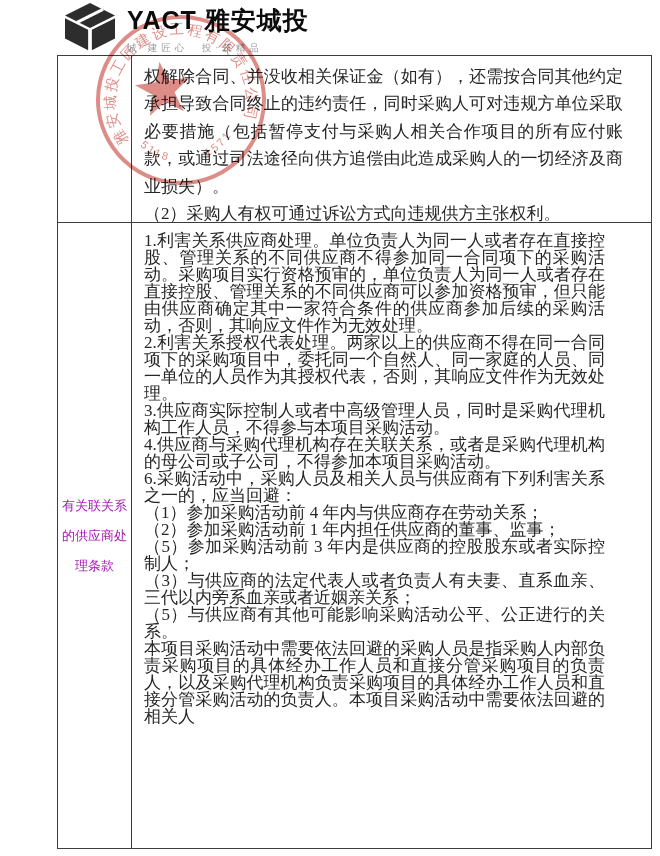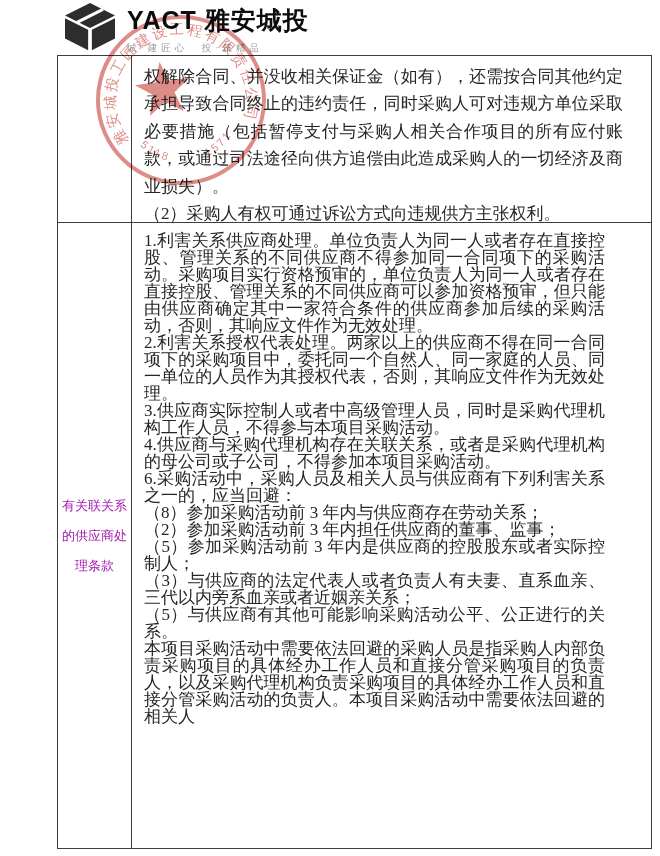--- a/index.html
+++ b/index.html
@@ -98,22 +98,22 @@
     </div>
 
     <div class="trow row2">
       <div class="cell-label">有关联关系的供应商处理条款</div>
       <div class="cell-content">
         <p>1.利害关系供应商处理。单位负责人为同一人或者存在直接控股、管理关系的不同供应商不得参加同一合同项下的采购活动。采购项目实行资格预审的，单位负责人为同一人或者存在直接控股、管理关系的不同供应商可以参加资格预审，但只能由供应商确定其中一家符合条件的供应商参加后续的采购活动，否则，其响应文件作为无效处理。</p>
         <p>2.利害关系授权代表处理。两家以上的供应商不得在同一合同项下的采购项目中，委托同一个自然人、同一家庭的人员、同一单位的人员作为其授权代表，否则，其响应文件作为无效处理。</p>
         <p>3.供应商实际控制人或者中高级管理人员，同时是采购代理机构工作人员，不得参与本项目采购活动。</p>
         <p>4.供应商与采购代理机构存在关联关系，或者是采购代理机构的母公司或子公司，不得参加本项目采购活动。</p>
         <p>6.采购活动中，采购人员及相关人员与供应商有下列利害关系之一的，应当回避：</p>
-        <p>（8）参加采购活动前 3 年内与供应商存在劳动关系；</p>
-        <p>（2）参加采购活动前 3 年内担任供应商的董事、监事；</p>
+        <p>（1）参加采购活动前 4 年内与供应商存在劳动关系；</p>
+        <p>（2）参加采购活动前 1 年内担任供应商的董事、监事；</p>
         <p>（5）参加采购活动前 3 年内是供应商的控股股东或者实际控制人；</p>
         <p>（3）与供应商的法定代表人或者负责人有夫妻、直系血亲、三代以内旁系血亲或者近姻亲关系；</p>
         <p>（5）与供应商有其他可能影响采购活动公平、公正进行的关系。</p>
         <p>本项目采购活动中需要依法回避的采购人员是指采购人内部负责采购项目的具体经办工作人员和直接分管采购项目的负责人，以及采购代理机构负责采购项目的具体经办工作人员和直接分管采购活动的负责人。本项目采购活动中需要依法回避的相关人</p>
       </div>
     </div>
 
   </div>
 </div>
 

